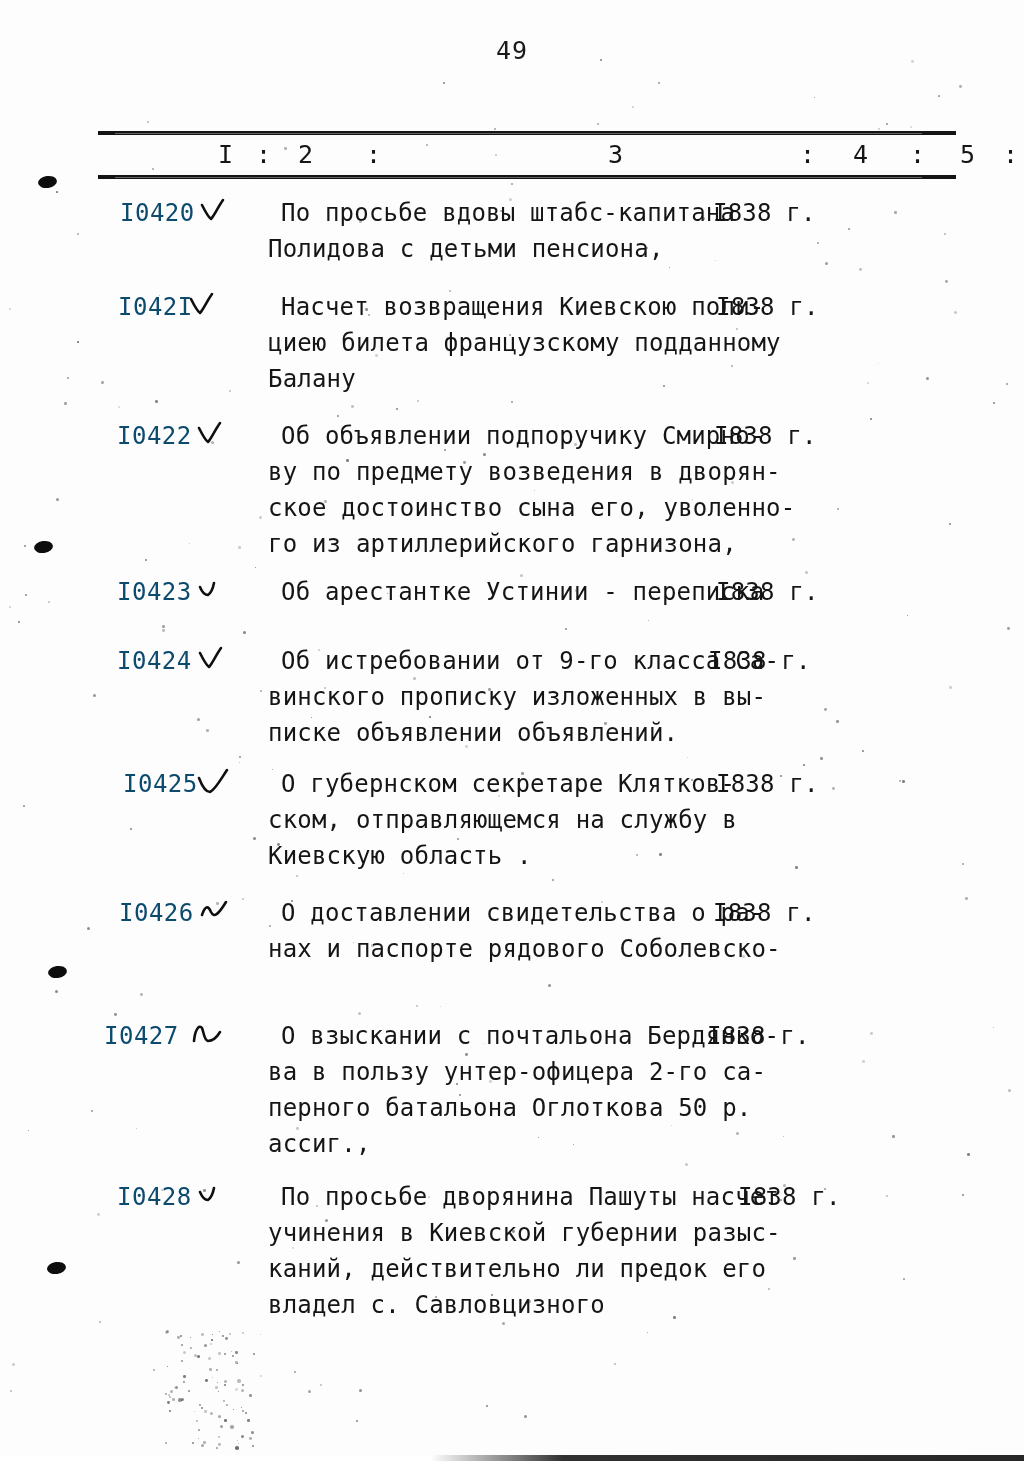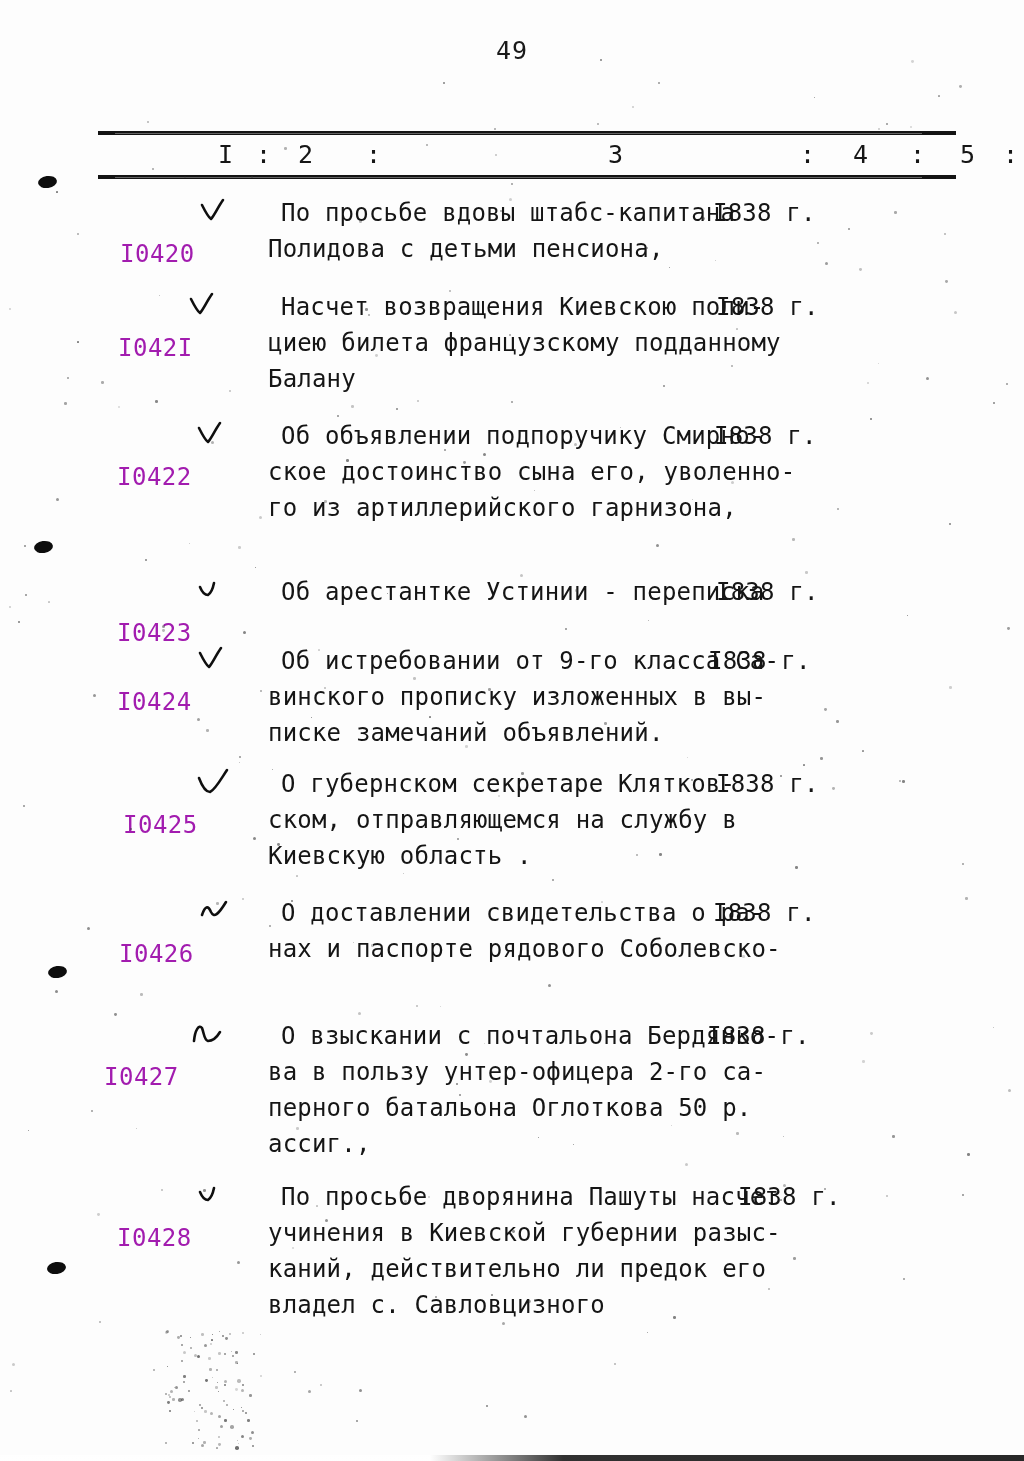--- a/index.html
+++ b/index.html
@@ -105,23 +105,22 @@
     position: absolute;
     left: 0;
     width: 1024px;
   }
   .entry-no {
     position: absolute;
     top: 0;
     font-size: 24px;
     line-height: 36px;
     letter-spacing: .5px;
-    color: #a21caf;
+    color: #0c4a6e;
     white-space: pre;
-    margin-top: 41px;
   }
   .checkmark {
     position: absolute;
     top: 2px;
     width: 34px;
     height: 30px;
     overflow: visible;
   }
   .checkmark svg { display: block; overflow: visible; }
 
@@ -221,20 +220,21 @@
       </div>
       <div class="entry" style="top: 418px;">
         <div class="entry-no" style="left: 117px;">I0422</div>
         <div class="checkmark" style="left: 196px;">
           <svg width="34" height="30" viewBox="0 0 34 30">
             <path d="M3 8 C6 14, 9 20, 12 22 C15 19, 19 10, 24 3" fill="none" stroke="#0f0f0f" stroke-width="2.6" stroke-linecap="round" stroke-linejoin="round"></path>
           </svg>
         </div>
         <div class="entry-body">
           <div class="line indent"><span>Об объявлении подпоручику Смирно-</span><span class="date" style="left: 446px;">I838 г.</span></div>
+          <div class="line"><span>ву по предмету возведения в дворян-</span></div>
           <div class="line"><span>ское достоинство сына его, уволенно-</span></div>
           <div class="line"><span>го из артиллерийского гарнизона,</span></div>
         </div>
       </div>
       <div class="entry" style="top: 574px;">
         <div class="entry-no" style="left: 117px;">I0423</div>
         <div class="checkmark" style="left: 196px;">
           <svg width="34" height="30" viewBox="0 0 34 30">
             <path d="M4 11 C6 16, 9 19, 12 19 C15 17, 17 12, 18 7" fill="none" stroke="#0f0f0f" stroke-width="2.6" stroke-linecap="round" stroke-linejoin="round"></path>
           </svg>
@@ -246,21 +246,21 @@
       <div class="entry" style="top: 643px;">
         <div class="entry-no" style="left: 117px;">I0424</div>
         <div class="checkmark" style="left: 197px;">
           <svg width="34" height="30" viewBox="0 0 34 30">
             <path d="M3 8 C6 14, 9 20, 12 22 C15 19, 19 10, 24 3" fill="none" stroke="#0f0f0f" stroke-width="2.6" stroke-linecap="round" stroke-linejoin="round"></path>
           </svg>
         </div>
         <div class="entry-body">
           <div class="line indent"><span>Об истребовании от 9-го класса Са-</span><span class="date" style="left: 440px;">I838 г.</span></div>
           <div class="line"><span>винского прописку изложенных в вы-</span></div>
-          <div class="line"><span>писке замечаний объявлений.</span></div>
+          <div class="line"><span>писке объявлении объявлений.</span></div>
         </div>
       </div>
       <div class="entry" style="top: 766px;">
         <div class="entry-no" style="left: 123px;">I0425</div>
         <div class="checkmark" style="left: 197px;">
           <svg width="34" height="30" viewBox="0 0 34 30">
             <path d="M2 10 C5 18, 9 24, 13 24 C18 22, 24 11, 30 2" fill="none" stroke="#0f0f0f" stroke-width="2.6" stroke-linecap="round" stroke-linejoin="round"></path>
           </svg>
         </div>
         <div class="entry-body">

